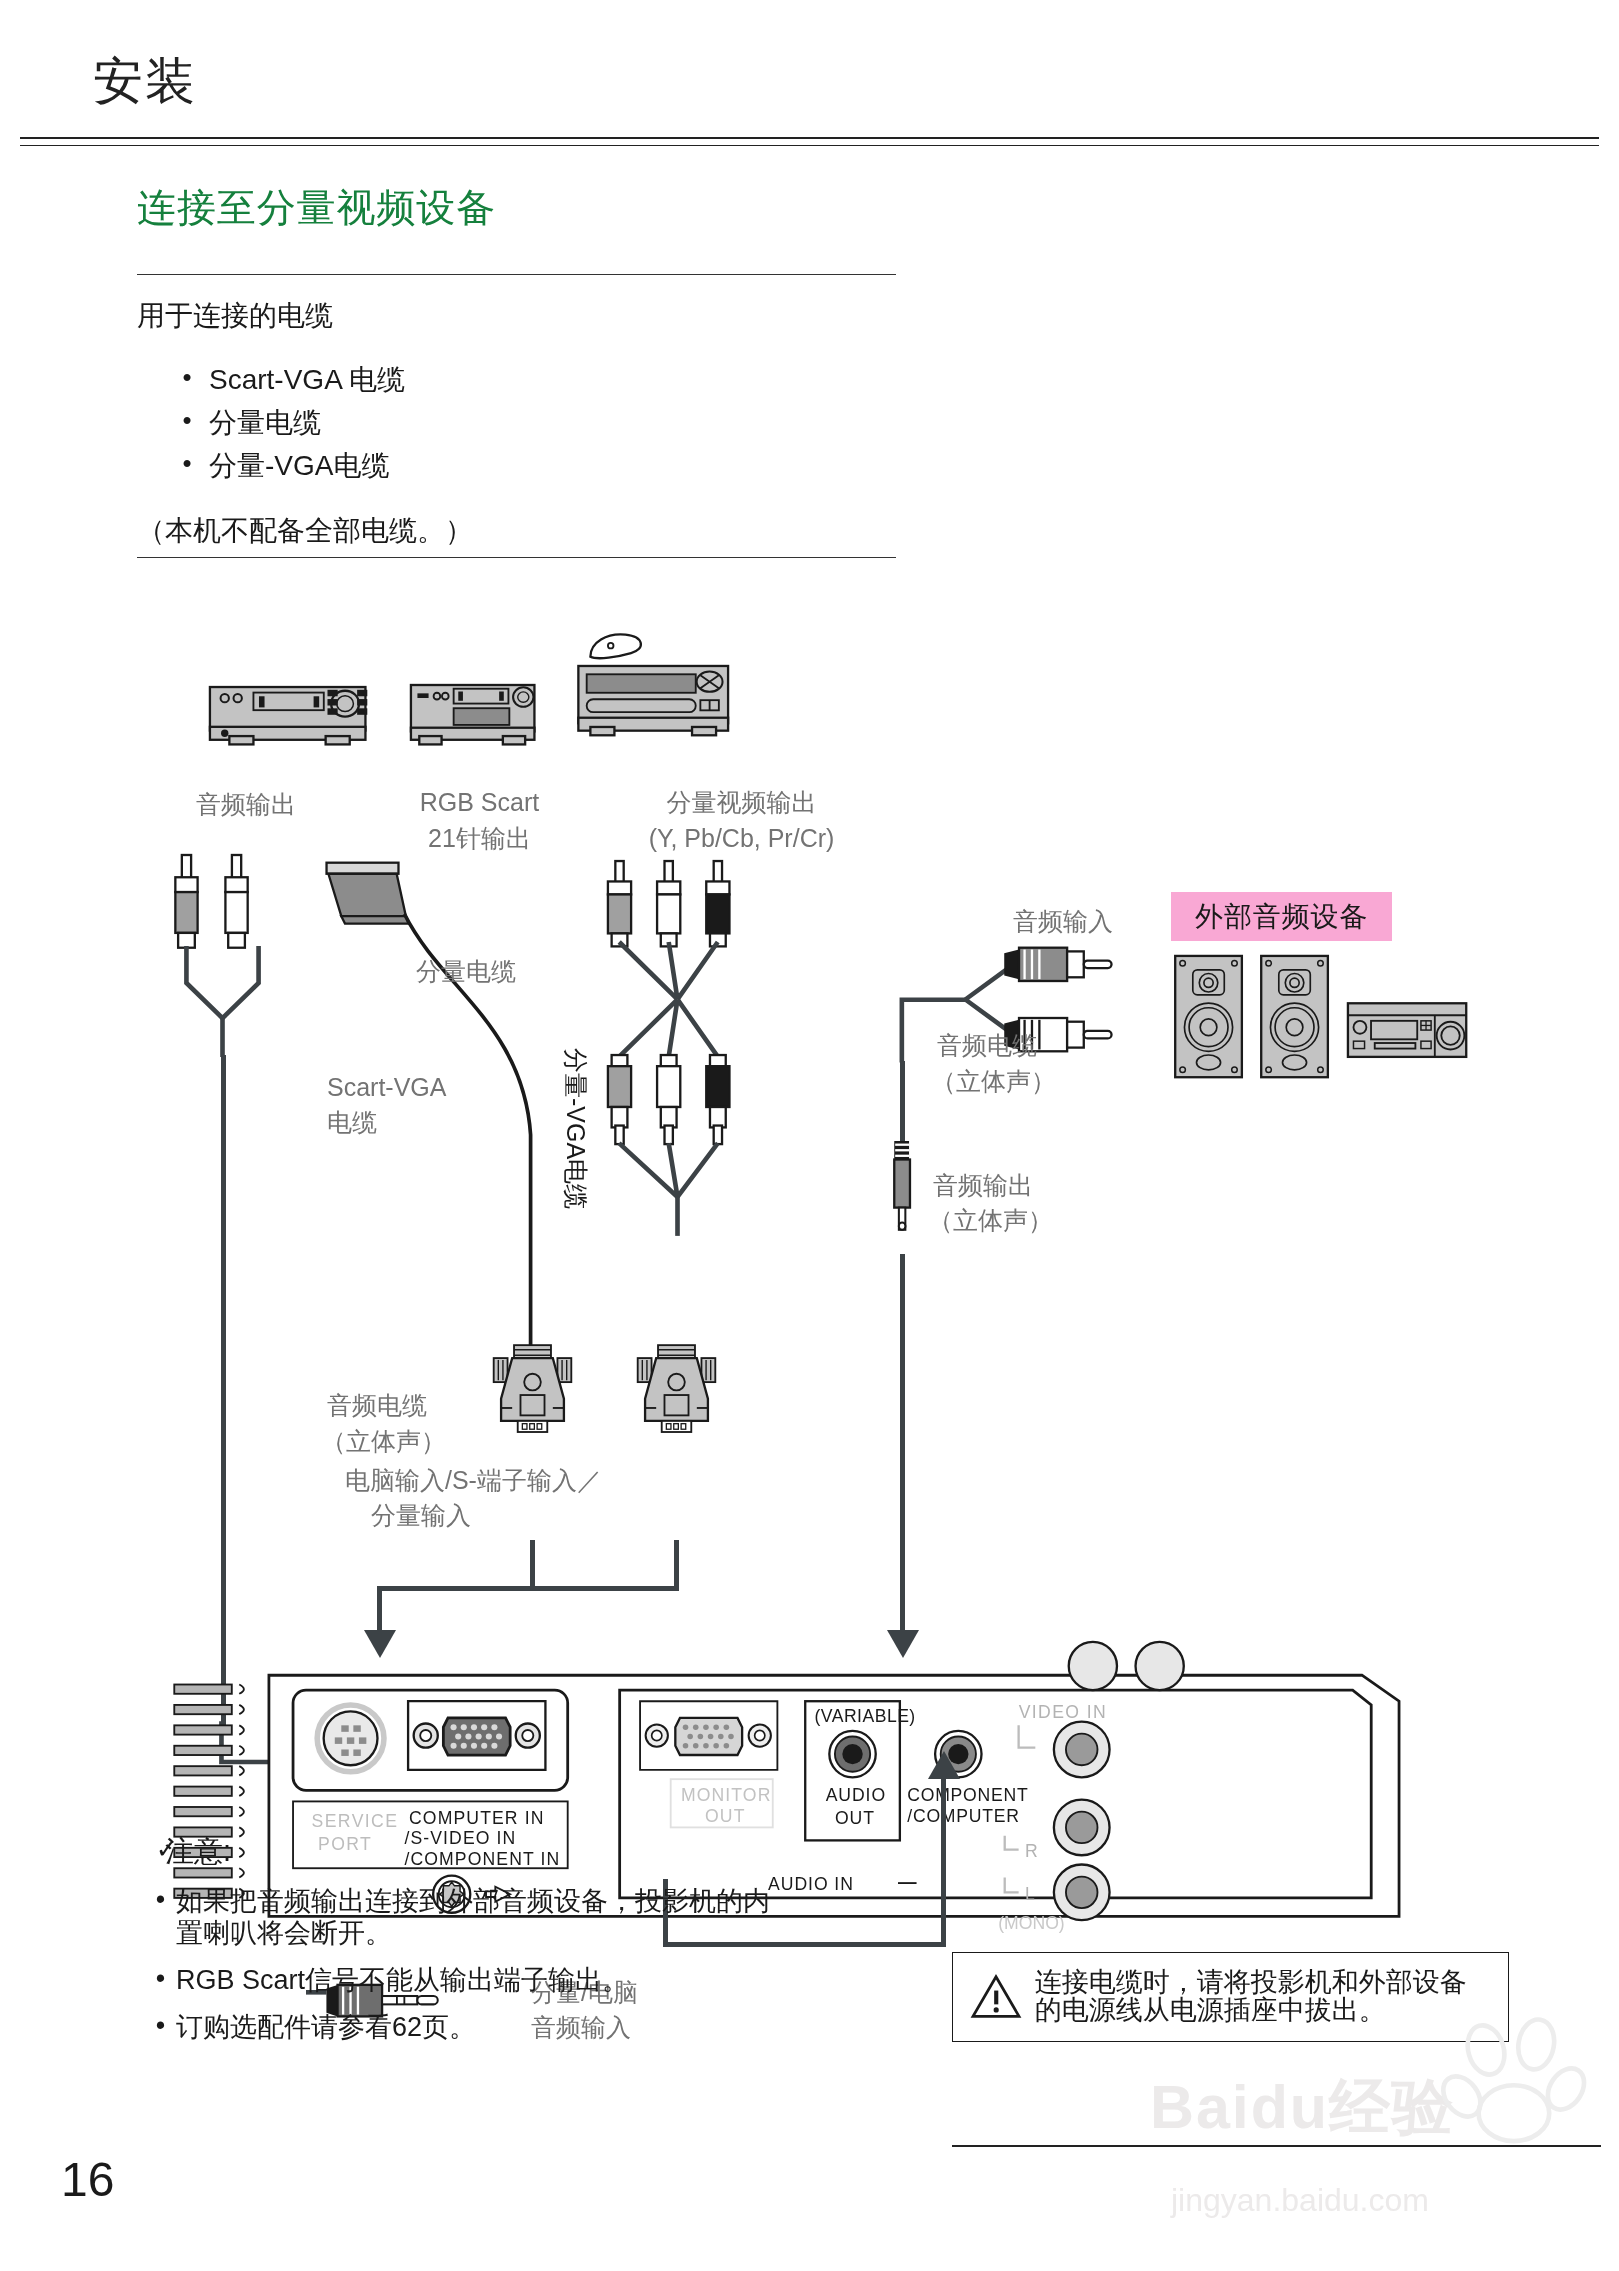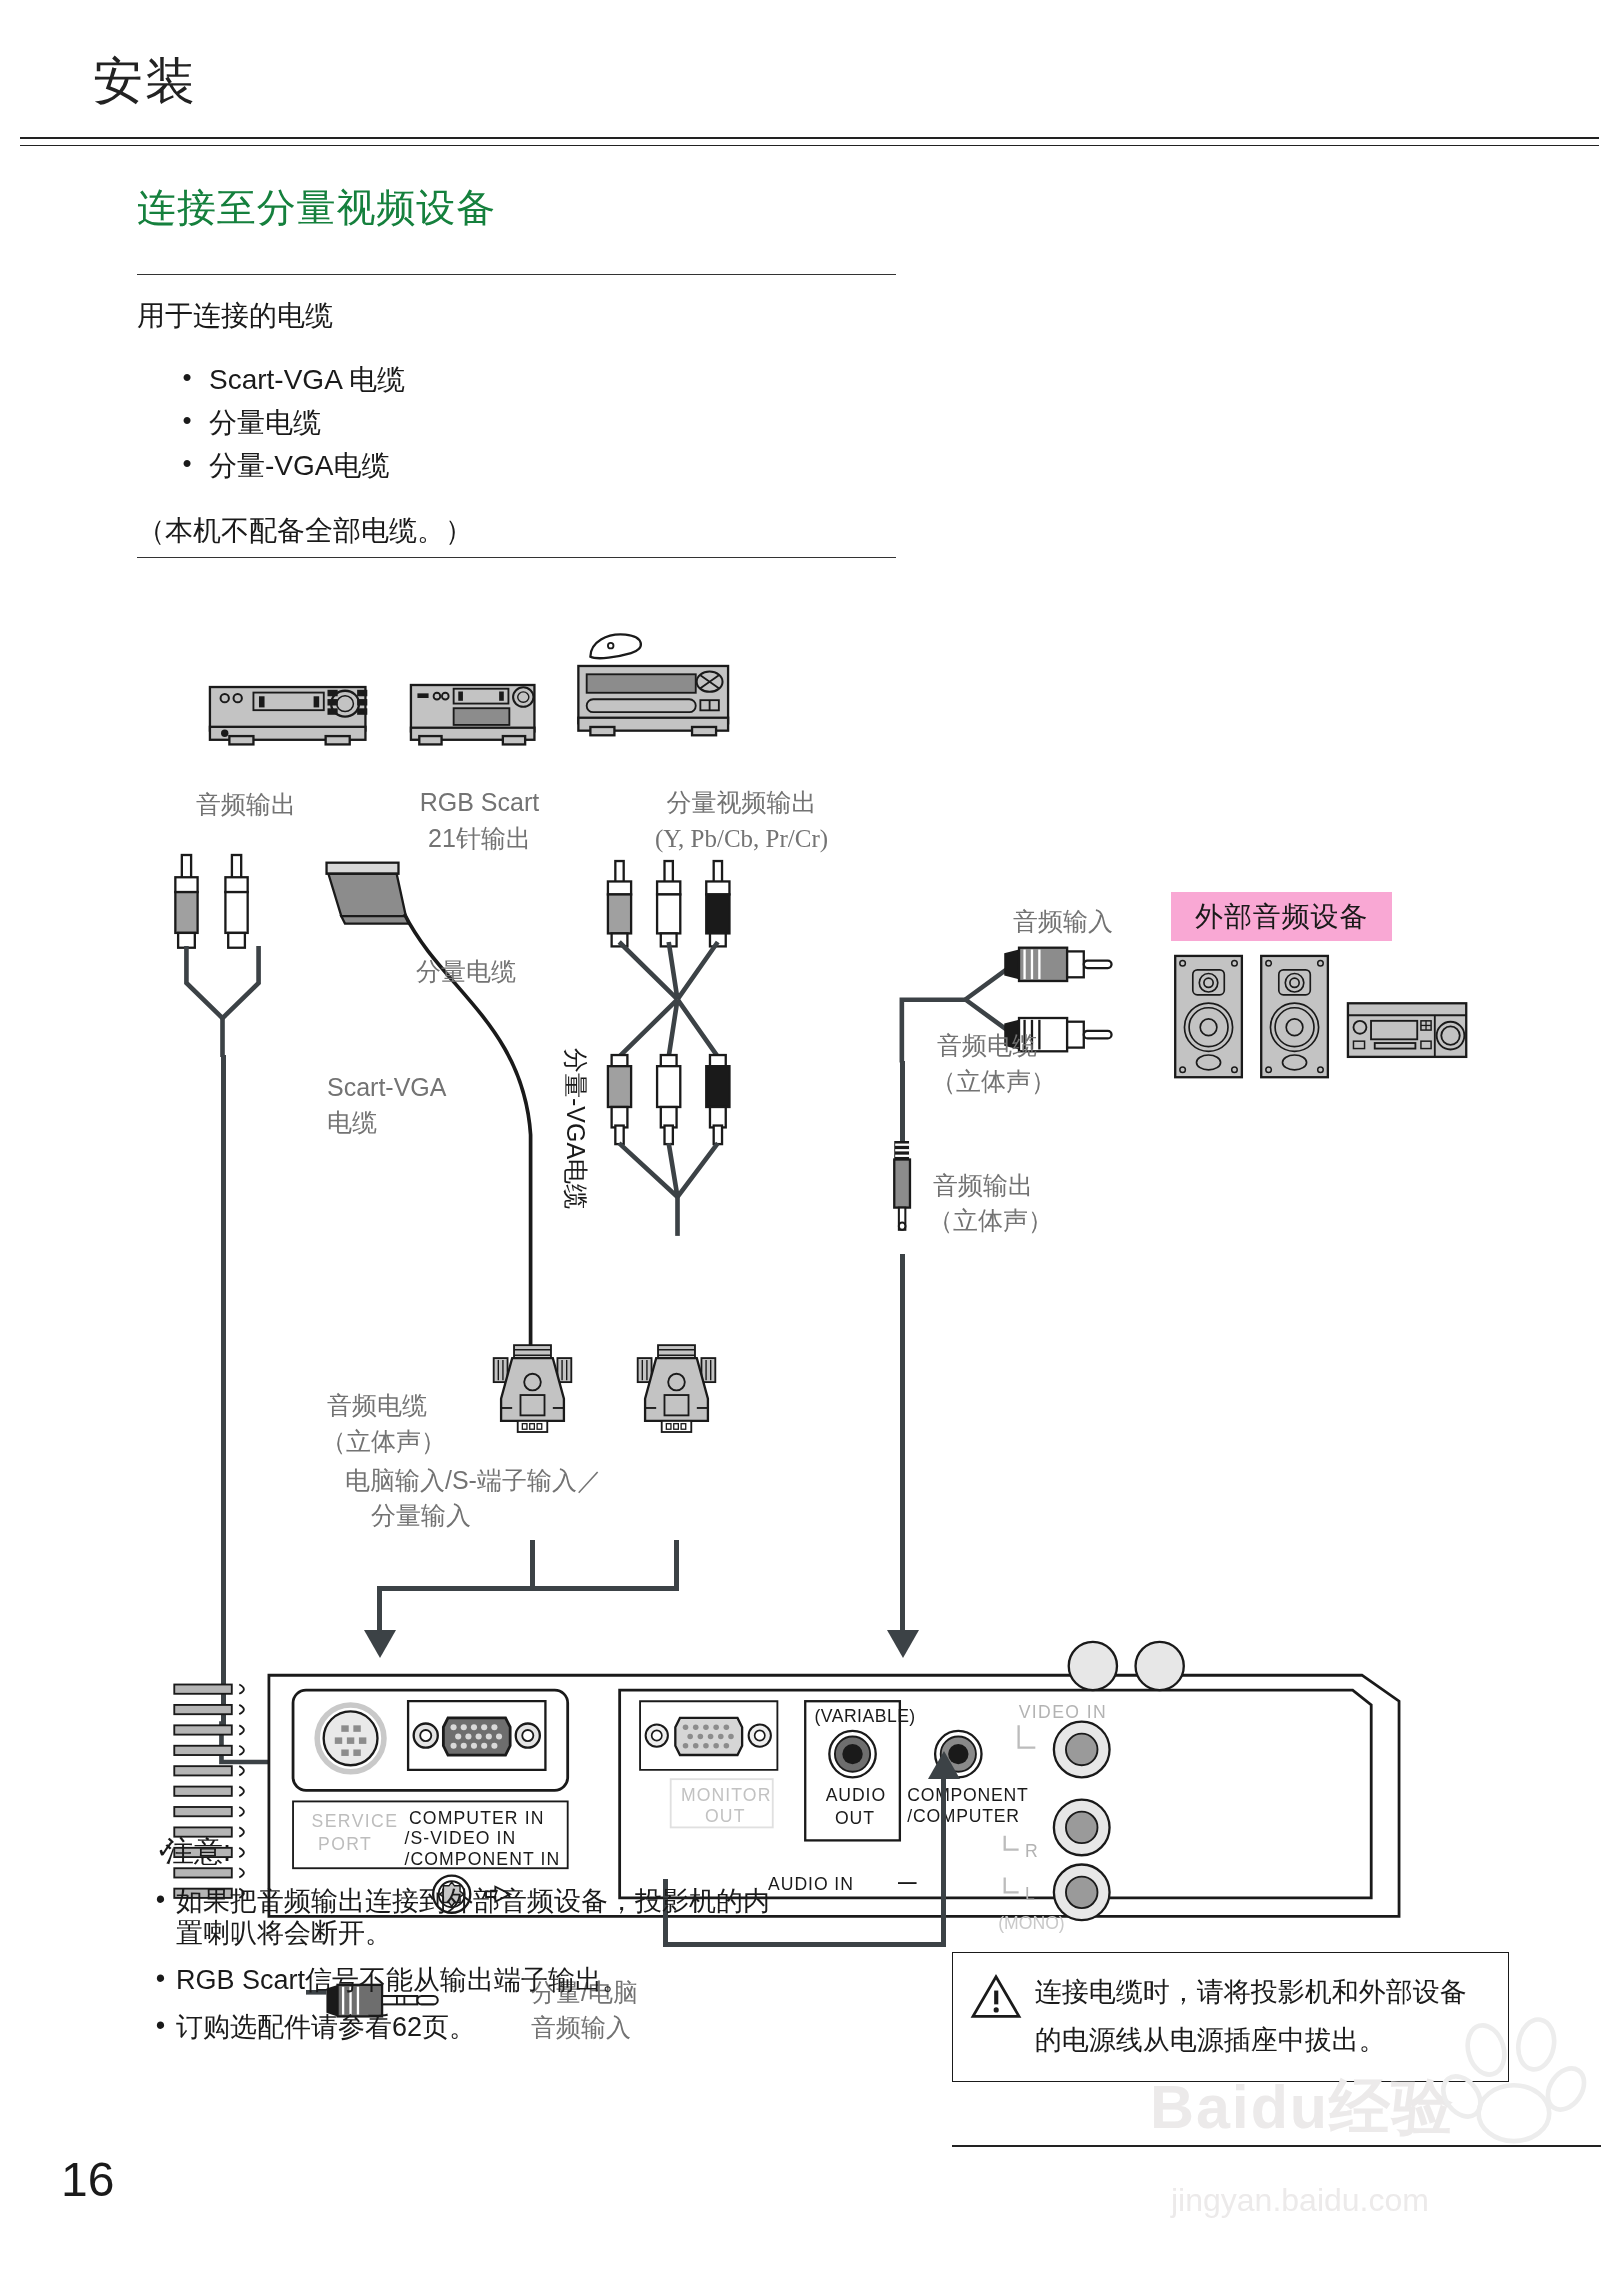--- a/index.html
+++ b/index.html
@@ -51,21 +51,21 @@
   
   .notes{position:absolute;left:139px;top:1832px;width:649px;}
   .notes-head{font-size:29px;margin:0 0 13px 26px;}
   .check{position:absolute;left:-9.3px;top:1.9px;font-size:26px;}
   .note-item{font-size:27px;line-height:32px;position:relative;padding-left:37px;margin-bottom:15px;}
   .note-item:before{content:"\2022";position:absolute;left:16.7px;top:-1.9px;}
 
   .warnbox{position:absolute;left:952px;top:1952px;width:557px;
            border:1.9px solid #1a1a1a;padding:15px 16.7px 16.7px 16.7px;box-sizing:border-box;
            display:flex;gap:13px;align-items:flex-start;}
-  .warn-text{font-size:27px;line-height:48px;}
+  .warn-text{font-size:27px;line-height:28px;}
 
   .footer-rule{position:absolute;left:952px;top:2145px;width:649px;height:0;border-top:2.8px solid #222;}
   .pageno{position:absolute;left:61px;top:2152px;font-size:48px;color:#1a1a1a;}
 
   
   .wm{position:absolute;color:#eceaea;pointer-events:none;user-select:none;}
   .wm-main{left:1150px;top:2067px;font-size:61px;font-weight:bold;letter-spacing:1.9px;}
   .wm-sub{left:1171px;top:2182px;font-size:32px;}
   .wm-paw{left:1447px;top:2022px;}
 </style>
@@ -141,21 +141,21 @@
       <ellipse cx="143" cy="57" rx="14" ry="11" fill="#c3c3c3" stroke="#1a1a1a" stroke-width="2.2"></ellipse>
       <path d="M133 50 L153 64 M153 50 L133 64" stroke="#1a1a1a" stroke-width="2"></path>
       <rect x="133" y="77" width="20" height="11" fill="#c3c3c3" stroke="#1a1a1a" stroke-width="2"></rect>
       <line x1="143" y1="77" x2="143" y2="88" stroke="#1a1a1a" stroke-width="2"></line>
     </svg>
 
     <div class="lbl ctr" style="left:158px;top:176px;width:176px;">音频输出</div>
     <div class="lbl ctr" style="left:380px;top:174px;width:199px;">RGB Scart</div>
     <div class="lbl ctr" style="left:380px;top:210px;width:199px;">21针输出</div>
     <div class="lbl ctr" style="left:584px;top:174px;width:315px;">分量视频输出</div>
-    <div class="lbl ctr" style="left:584px;top:210px;width:315px;font-family:Liberation Serif, serif;">(Y, Pb/Cb, Pr/Cr)</div>
+    <div class="lbl ctr" style="left:584px;top:210px;width:315px;">(Y, Pb/Cb, Pr/Cr)</div>
 
     <svg style="position:absolute;left:167px;top:243px;" width="102" height="102" viewBox="0 0 110 110">
       <g>
         <rect x="16" y="0" width="10" height="26" fill="#fff" stroke="#1a1a1a" stroke-width="2.5"></rect>
         <rect x="9" y="24" width="24" height="16" fill="#fff" stroke="#1a1a1a" stroke-width="2.5"></rect>
         <rect x="9" y="40" width="24" height="44" fill="#a0a0a0" stroke="#1a1a1a" stroke-width="2.5"></rect>
         <rect x="12" y="84" width="18" height="16" fill="#fff" stroke="#1a1a1a" stroke-width="2.5"></rect>
       </g>
       <g>
         <rect x="70" y="0" width="10" height="26" fill="#fff" stroke="#1a1a1a" stroke-width="2.5"></rect>

